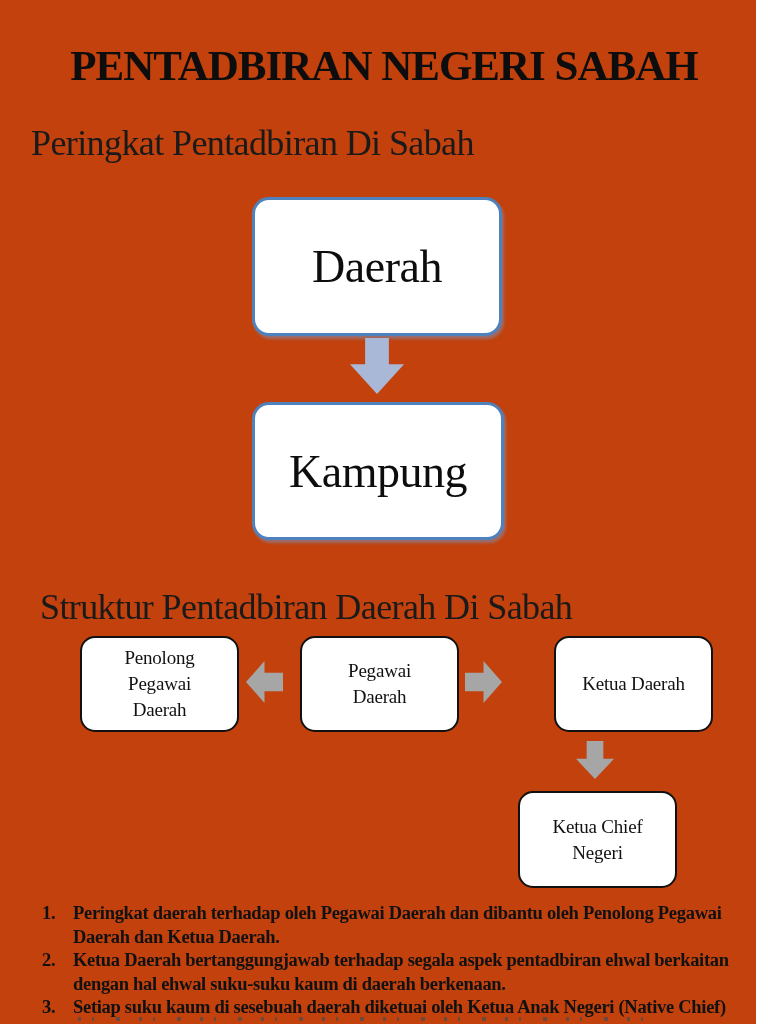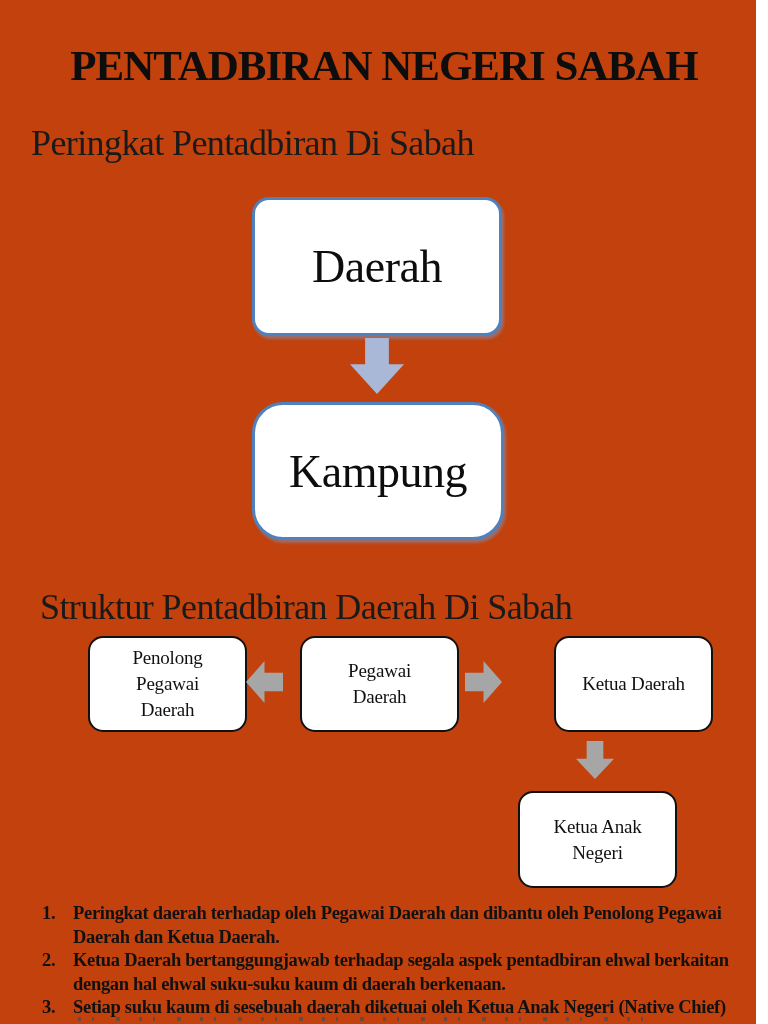--- a/index.html
+++ b/index.html
@@ -32,21 +32,21 @@
     background:#ffffff;
     border:3px solid #4f81bd;
     border-radius:17px;
     box-shadow:2px 3px 3px rgba(125,145,185,0.55);
     display:flex;align-items:center;justify-content:center;
   }
   .blue-box .big-label{
     font-size:46px;font-weight:400;letter-spacing:-0.5px;color:#0d0d0d;
   }
   .box-daerah{left:252px;top:197px;width:244px;height:133px;}
-  .box-kampung{left:252px;top:402px;width:246px;height:132px;border-radius:31px;}
+  .box-kampung{left:252px;top:402px;width:246px;height:132px;}
 
   
   .arrow{position:absolute;}
   .arrow-blue-down{
     left:350px;top:338px;width:54px;height:56px;
     background:#a9b8d6;
     clip-path:polygon(28% 0,72% 0,72% 47%,100% 47%,50% 100%,0 47%,28% 47%);
   }
   .arrow-gray-left{
     left:246px;top:661px;width:37px;height:42px;
@@ -71,21 +71,21 @@
     border:2.5px solid #111111;
     border-radius:15px;
     display:flex;align-items:center;justify-content:center;
     text-align:center;
   }
   .dark-box .small-label{
     font-size:19px;line-height:26px;font-weight:400;
     letter-spacing:-0.2px;color:#111111;
     white-space:pre-line;
   }
-  .box-penolong{left:88px;top:636px;width:155px;height:92px;}
+  .box-penolong{left:80px;top:636px;width:155px;height:92px;}
   .box-pegawai{left:300px;top:636px;width:155px;height:92px;}
   .box-ketua-daerah{left:518px;top:636px;width:155px;height:92px;margin-left:36px;}
   .box-ketua-anak{left:518px;top:791px;width:155px;height:93px;}
 
   
   .notes{
     position:absolute;left:42px;top:902px;width:704px;
   }
   .note-item{
     display:flex;
@@ -141,21 +141,21 @@
 
   <div class="arrow arrow-gray-right"></div>
 
   <div class="dark-box box-ketua-daerah">
     <span class="small-label">Ketua Daerah</span>
   </div>
 
   <div class="arrow arrow-gray-down"></div>
 
   <div class="dark-box box-ketua-anak">
-    <span class="small-label">Ketua Anak
+    <span class="small-label">Ketua Chief
 Negeri</span>
   </div>
 
   <div class="notes">
     <div class="note-item">
       <span class="note-num">1.</span>
       <span class="note-text">Peringkat daerah terhadap oleh Pegawai Daerah dan dibantu oleh Penolong Pegawai Daerah dan Ketua Daerah.</span>
     </div>
     <div class="note-item">
       <span class="note-num">2.</span>

